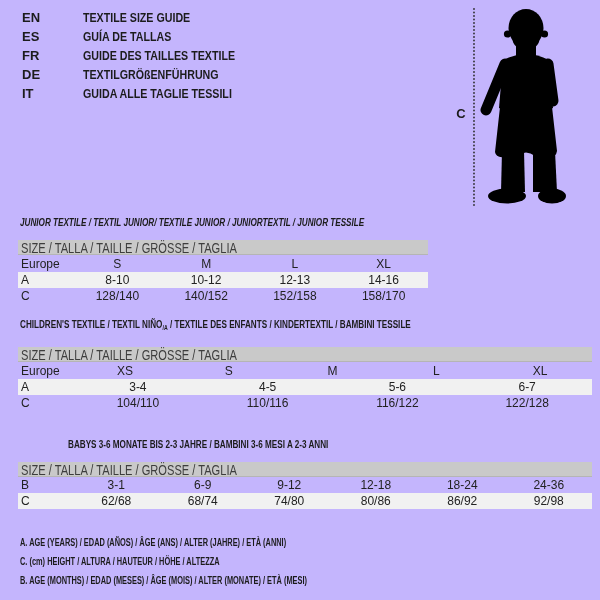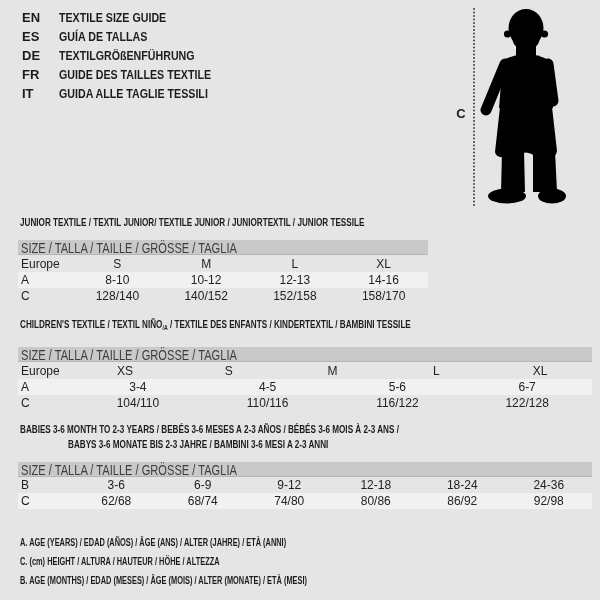--- a/index.html
+++ b/index.html
@@ -1,46 +1,46 @@
 <!DOCTYPE html>
 <html><head>
 <meta charset="utf-8">
 <style>
   html,body{margin:0;padding:0;background:#fff;}
   .canvas{
-    position:relative;width:600px;height:600px;background:#e5e5e5;overflow:hidden;
+    position:relative;width:600px;height:600px;background:#c4b5fd;overflow:hidden;
     font-family:"Liberation Sans", sans-serif;color:#1c1c1c;
   }
   .cond{display:inline-block;transform:scaleX(0.74);transform-origin:0 50%;white-space:nowrap;}
   .condLang{display:inline-block;transform:scaleX(0.82);transform-origin:0 50%;white-space:nowrap;}
 
   
   .lang-block{position:absolute;left:22px;top:8px;}
   .lang-row{display:flex;height:19px;line-height:19px;font-weight:bold;font-size:13px;}
   .lang-code{width:37px;flex:0 0 37px;}
-  .lang-text{flex:1;}
+  .lang-text{flex:1;margin-left:24px;}
 
   
   .figure-svg{position:absolute;left:455px;top:6px;width:120px;height:202px;}
   .height-label{position:absolute;left:452px;top:106px;width:18px;text-align:center;
     font-weight:bold;font-size:13px;}
 
   
   .sec-title{position:absolute;left:20px;font-weight:bold;font-size:11px;line-height:13px;}
   .table{position:absolute;left:18px;}
   .size-bar{background:#c9c9c9;height:15px;line-height:15px;font-size:15px;color:#3d3d3d;
     padding-left:3px;border-bottom:1px solid #b5b5b5;box-sizing:border-box;}
   .trow{display:flex;align-items:center;font-size:12px;color:#222;}
   .trow.head{height:17px;}
   .trow.body{height:16px;}
   .trow.alt{background:#f1f1f1;}
   .cell{flex:1;text-align:center;}
   .cell.label{flex:0 0 52px;text-align:left;padding-left:3px;}
 
-  .junior-title{top:216px;}
+  .junior-title{top:216px;font-style:italic;}
   .junior-table{top:240px;width:410px;}
   .children-title{top:318px;}
   .children-table{top:347px;width:574px;}
   .babies-title1{top:423px;}
   .babies-title2{top:438px;padding-left:48px;}
   .babies-table{top:462px;width:574px;}
   .sub{font-size:7px;vertical-align:-2px;}
 
   
   .footnotes{position:absolute;left:20px;top:533px;}
@@ -54,26 +54,26 @@
   <div class="lang-block">
     <div class="lang-row">
       <span class="lang-code">EN</span>
       <span class="lang-text"><span class="condLang">TEXTILE SIZE GUIDE</span></span>
     </div>
     <div class="lang-row">
       <span class="lang-code">ES</span>
       <span class="lang-text"><span class="condLang">GUÍA DE TALLAS</span></span>
     </div>
     <div class="lang-row">
+      <span class="lang-code">FR</span>
+      <span class="lang-text"><span class="condLang">GUIDE DES TAILLES TEXTILE</span></span>
+    </div>
+    <div class="lang-row">
       <span class="lang-code">DE</span>
       <span class="lang-text"><span class="condLang">TEXTILGRÖßENFÜHRUNG</span></span>
-    </div>
-    <div class="lang-row">
-      <span class="lang-code">FR</span>
-      <span class="lang-text"><span class="condLang">GUIDE DES TAILLES TEXTILE</span></span>
     </div>
     <div class="lang-row">
       <span class="lang-code">IT</span>
       <span class="lang-text"><span class="condLang">GUIDA ALLE TAGLIE TESSILI</span></span>
     </div>
   </div>
 
   <svg class="figure-svg" viewBox="0 0 120 202">
     <line x1="19" y1="3" x2="19" y2="200" stroke="#2e2e2e" stroke-width="1.8" stroke-dasharray="0.1 3.4" stroke-linecap="round"></line>
     <g fill="#000000">
@@ -148,33 +148,30 @@
     </div>
     <div class="trow body">
       <div class="cell label">C</div>
       <div class="cell">104/110</div>
       <div class="cell">110/116</div>
       <div class="cell">116/122</div>
       <div class="cell">122/128</div>
     </div>
   </div>
 
-  <div class="sec-title babies-title1">
-    <span class="cond">BABIES 3-6 MONTH TO 2-3 YEARS / BEBÉS 3-6 MESES A 2-3 AÑOS / BÉBÉS 3-6 MOIS À 2-3 ANS /</span>
-  </div>
   <div class="sec-title babies-title2">
     <span class="cond">BABYS 3-6 MONATE BIS 2-3 JAHRE / BAMBINI 3-6 MESI A 2-3 ANNI</span>
   </div>
   <div class="table babies-table">
     <div class="size-bar">
       <span class="cond">SIZE / TALLA / TAILLE / GRÖSSE / TAGLIA</span>
     </div>
     <div class="trow body">
       <div class="cell label">B</div>
-      <div class="cell">3-6</div>
+      <div class="cell">3-1</div>
       <div class="cell">6-9</div>
       <div class="cell">9-12</div>
       <div class="cell">12-18</div>
       <div class="cell">18-24</div>
       <div class="cell">24-36</div>
     </div>
     <div class="trow body alt">
       <div class="cell label">C</div>
       <div class="cell">62/68</div>
       <div class="cell">68/74</div>

